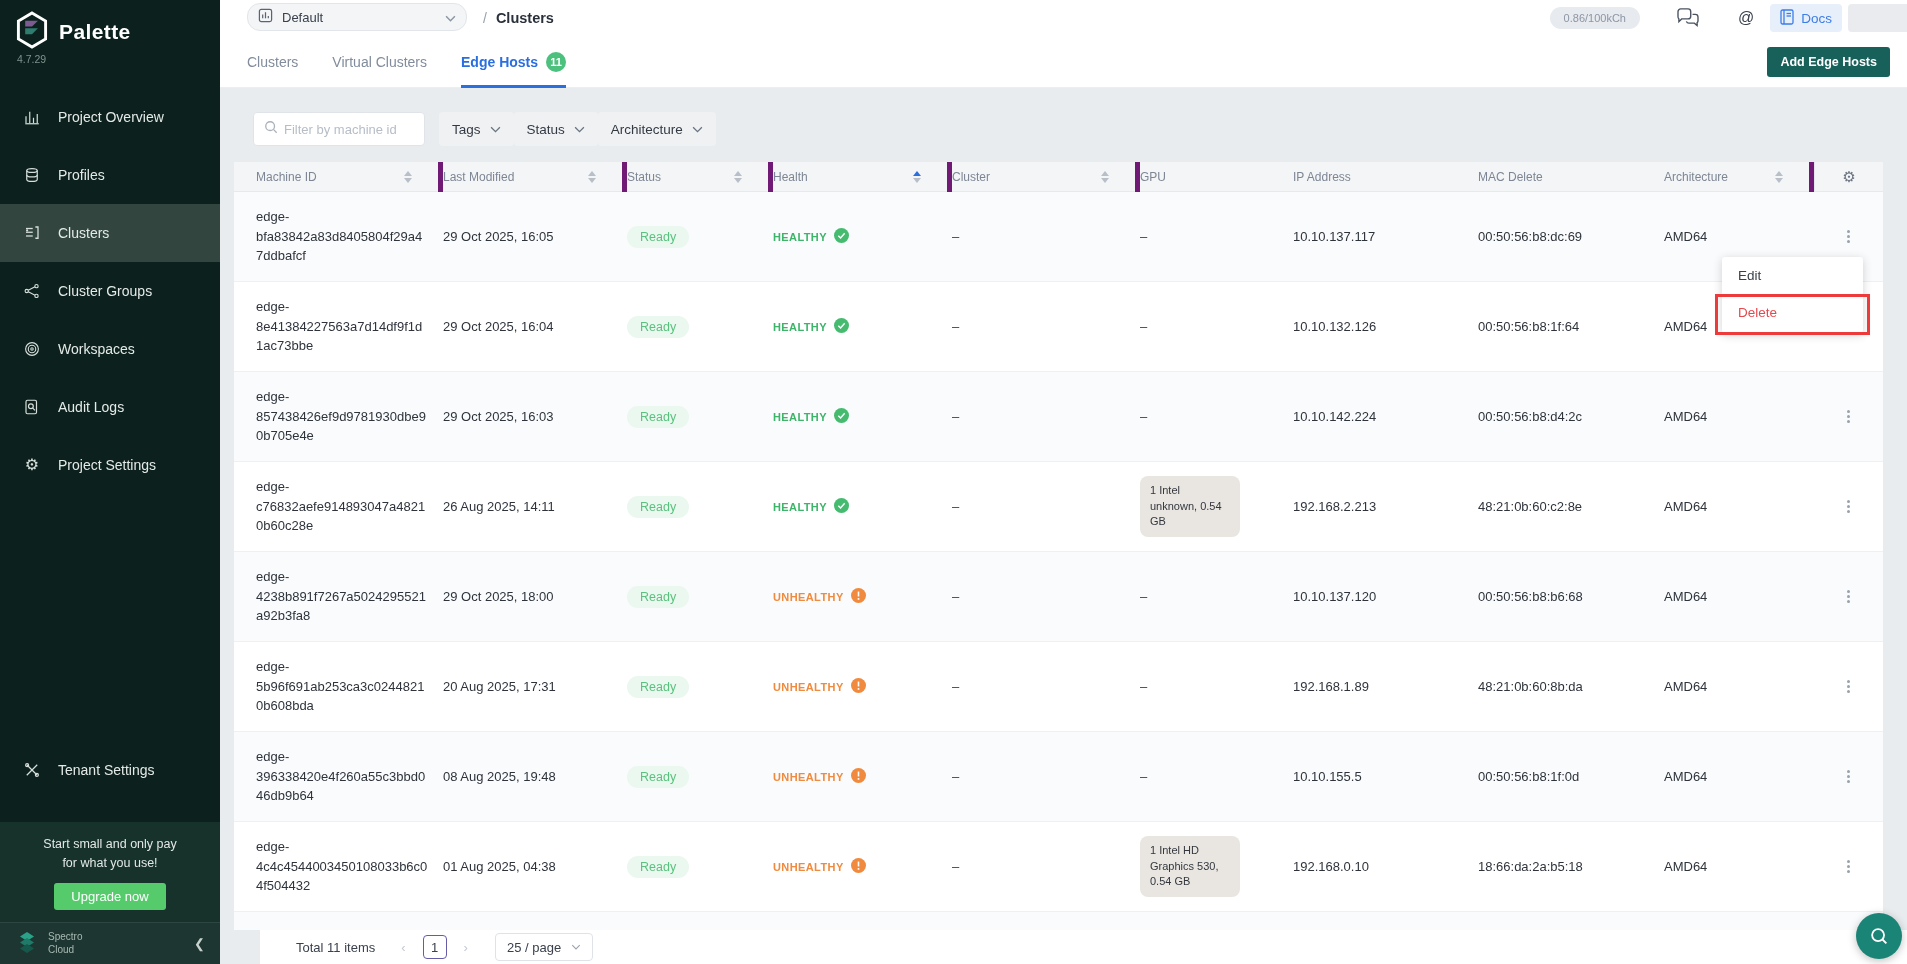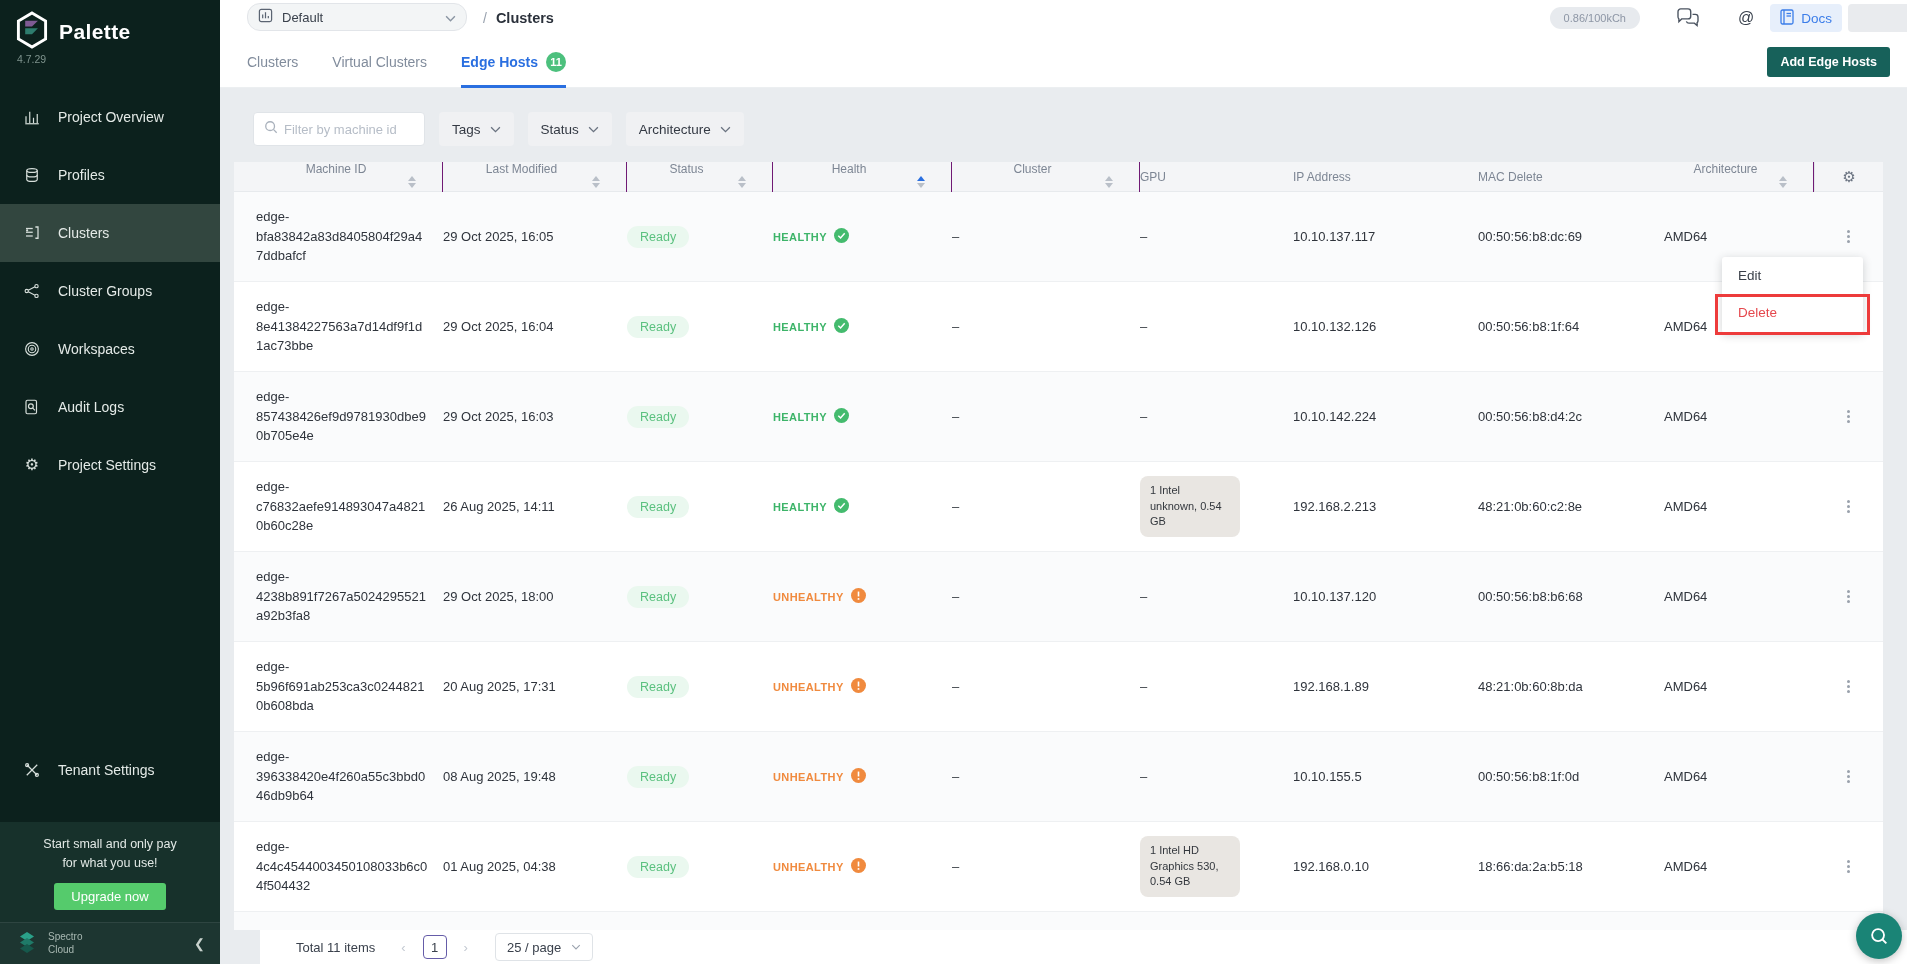--- a/index.html
+++ b/index.html
@@ -51,21 +51,21 @@
   .search-box { width:172px; height:34px; background:#fff; border:1px solid #E0E4E8; border-radius:4px; display:flex; align-items:center; padding:0 10px; gap:6px; }
   .search-box input { border:none; outline:none; width:120px; font-size:13px; font-family:inherit; color:#3A414C; background:transparent; }
   .search-box input::placeholder { color:#B6BDC7; }
   .chip { height:34px; background:#F0F1F3; border-radius:4px; display:flex; align-items:center; gap:9px; padding:0 13px; font-size:13.5px; color:#343A44; cursor:pointer; }
 
   
   .tablewrap { position:absolute; left:234px; top:162px; right:24px; bottom:34px; background:#fff; overflow:hidden; z-index:2; }
   .trow { display:grid; grid-template-columns:187px 184px 146px 179px 188px 153px 185px 186px 150px 1fr; padding-left:22px; align-items:center; }
   .thead { height:30px; background:#F4F5F7; border-bottom:1px solid #E7EAED; font-size:12px; color:#7D8694; }
   .th { display:flex; align-items:center; height:30px; padding-right:26px; }
-  .th.sortable { border-right:1px solid #701a75;flex-direction:column; }
+  .th.sortable { border-right:5px solid #701a75; }
   .sorter { margin-left:auto; display:flex; flex-direction:column; gap:2px; cursor:pointer; }
   .car-up { width:0; height:0; border-left:4px solid transparent; border-right:4px solid transparent; border-bottom:5px solid #B9BFC8; }
   .car-dn { width:0; height:0; border-left:4px solid transparent; border-right:4px solid transparent; border-top:5px solid #B9BFC8; }
   .car-up.on { border-bottom-color:#2A6FE0; }
   .th-actions { display:flex; align-items:center; justify-content:center; height:30px; border-left:1px solid #E3E6EA; }
   .gear-glyph { font-size:15px; color:#6B7482; cursor:pointer; }
   .tbody .trow { min-height:90px; border-bottom:1px solid #EEF0F2; font-size:13px; background:#fff; }
   .tbody .trow.alt { background:#FAFBFC; }
   .cell-id { width:172px; overflow-wrap:anywhere; line-height:1.5; color:#2F343C; padding:10px 0; }
   .pill-ready { display:inline-block; padding:4px 13px; border-radius:13px; background:#EAF8EF; color:#5BC17F; font-size:12.5px; }
@@ -286,21 +286,21 @@
 <div class="filterbar">
   <div class="search-box">
     <span>
       <svg width="14" height="14" viewBox="0 0 16 16" fill="none" stroke="#A9B1BC" stroke-width="1.5">
           <circle cx="7" cy="7" r="5"></circle>
           <path d="M11 11 L14.5 14.5"></path>
         </svg>
     </span>
     <input type="text" placeholder="Filter by machine id" style="">
   </div>
-  <span id="filter-chips" style="display:flex; gap:14px">
+  <span id="filter-chips" style="display:flex; ">
       <div class="chip">
         <span>Tags</span>
         <svg width="11" height="7" viewBox="0 0 12 8" fill="none" stroke="#6A7380" stroke-width="1.5">
           <path d="M1 1.5 L6 6.5 L11 1.5"></path>
         </svg>
       </div>
       <div class="chip">
         <span>Status</span>
         <svg width="11" height="7" viewBox="0 0 12 8" fill="none" stroke="#6A7380" stroke-width="1.5">
           <path d="M1 1.5 L6 6.5 L11 1.5"></path>

